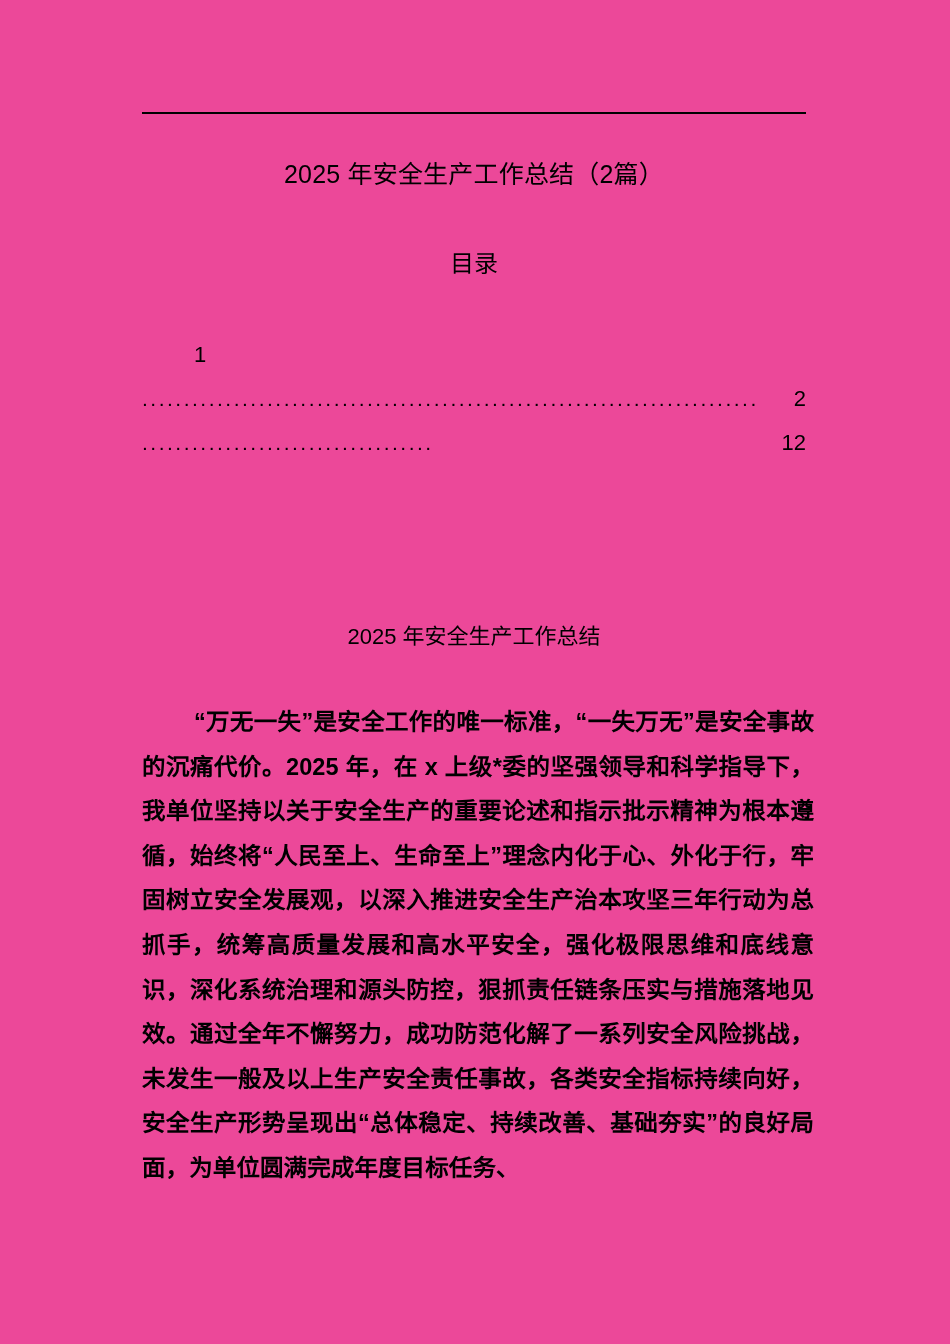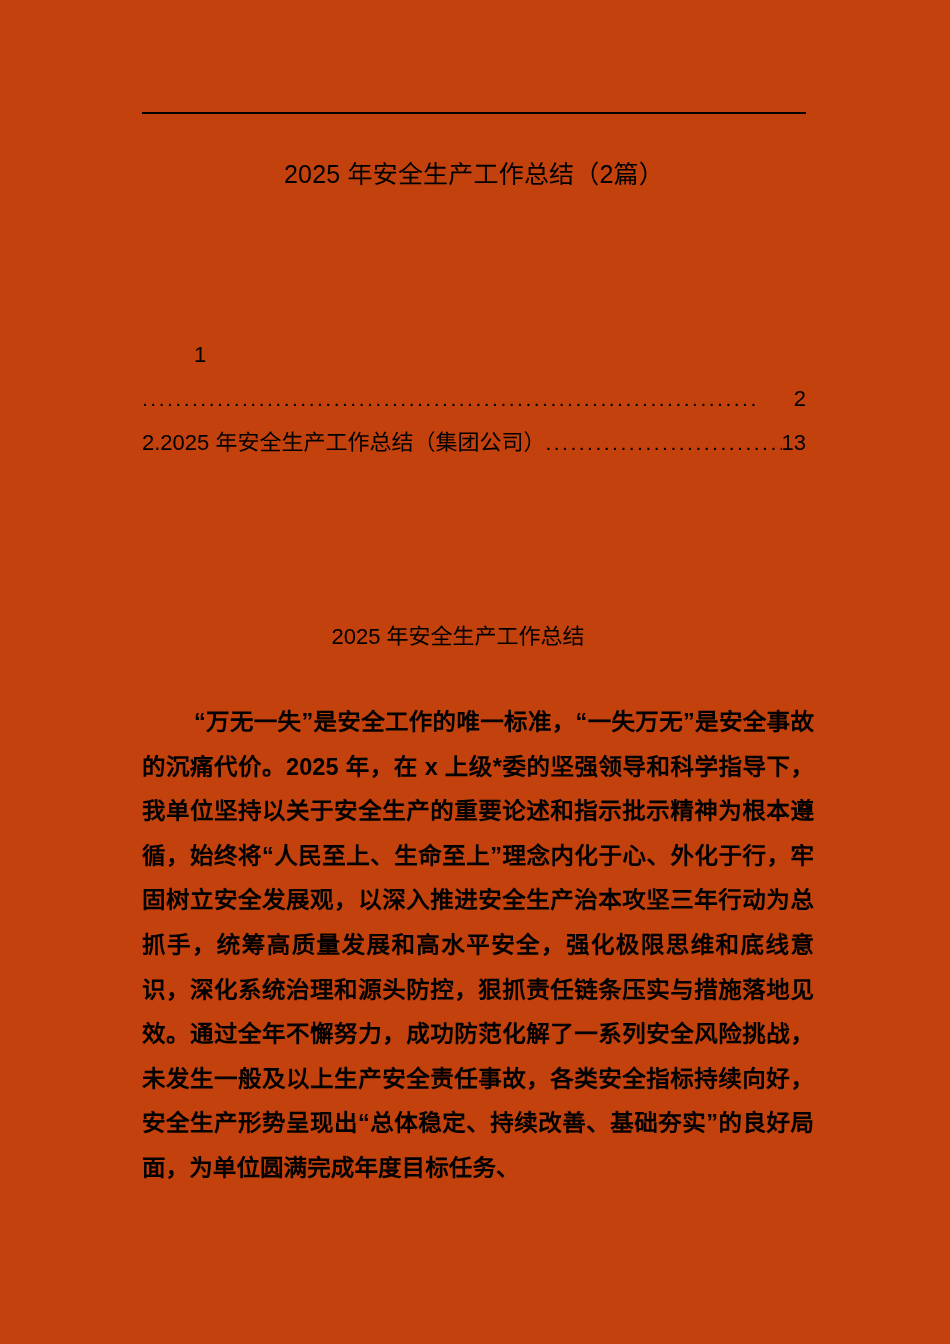--- a/index.html
+++ b/index.html
@@ -10,21 +10,21 @@
   }
   body {
     font-family: "Liberation Sans", "DejaVu Sans", sans-serif;
     color: #000000;
     -webkit-font-smoothing: antialiased;
   }
   .page {
     position: relative;
     width: 950px;
     height: 1344px;
-    background: #c2410c;
+    background: #ec4899;
     overflow: hidden;
     box-sizing: border-box;
   }
   
   .header-rule {
     position: absolute;
     left: 142px;
     top: 112px;
     width: 664px;
     height: 0;
@@ -80,21 +80,21 @@
     overflow: hidden;
     white-space: nowrap;
     letter-spacing: 2.5px;
     font-size: 21px;
     margin: 0 0 0 0;
   }
   .toc-page { flex: 0 0 auto; }
   
   .article-heading {
     position: absolute;
-    left: 126px;
+    left: 142px;
     top: 620px;
     width: 664px;
     text-align: center;
     font-size: 22px;
     line-height: 34px;
   }
   
   .body-text {
     position: absolute;
     left: 142px;
@@ -111,34 +111,34 @@
 </style>
 </head>
 <body>
 
 <div class="page">
 
   <div class="header-rule"></div>
 
   <div class="doc-title">2025 年安全生产工作总结（2篇）</div>
 
+  <div class="toc-heading">目录</div>
 
   <div class="toc-list">
 
     <div class="toc-orphan">1</div>
 
     <div class="toc-row">
       <span class="toc-leader">..........................................................................</span>
       <span class="toc-page">2</span>
     </div>
 
     <div class="toc-row">
-      <span class="toc-label">2.2025 年安全生产工作总结（集团公司）</span>
       <span class="toc-leader">...................................</span>
-      <span class="toc-page">13</span>
+      <span class="toc-page">12</span>
     </div>
 
   </div>
 
   <div class="article-heading">2025 年安全生产工作总结</div>
 
   <div class="body-text">“万无一失”是安全工作的唯一标准，“一失万无”是安全事故的沉痛代价。2025 年，在 x 上级*委的坚强领导和科学指导下，我单位坚持以关于安全生产的重要论述和指示批示精神为根本遵循，始终将“人民至上、生命至上”理念内化于心、外化于行，牢固树立安全发展观，以深入推进安全生产治本攻坚三年行动为总抓手，统筹高质量发展和高水平安全，强化极限思维和底线意识，深化系统治理和源头防控，狠抓责任链条压实与措施落地见效。通过全年不懈努力，成功防范化解了一系列安全风险挑战，未发生一般及以上生产安全责任事故，各类安全指标持续向好，安全生产形势呈现出“总体稳定、持续改善、基础夯实”的良好局面，为单位圆满完成年度目标任务、</div>
 
 </div>
 

